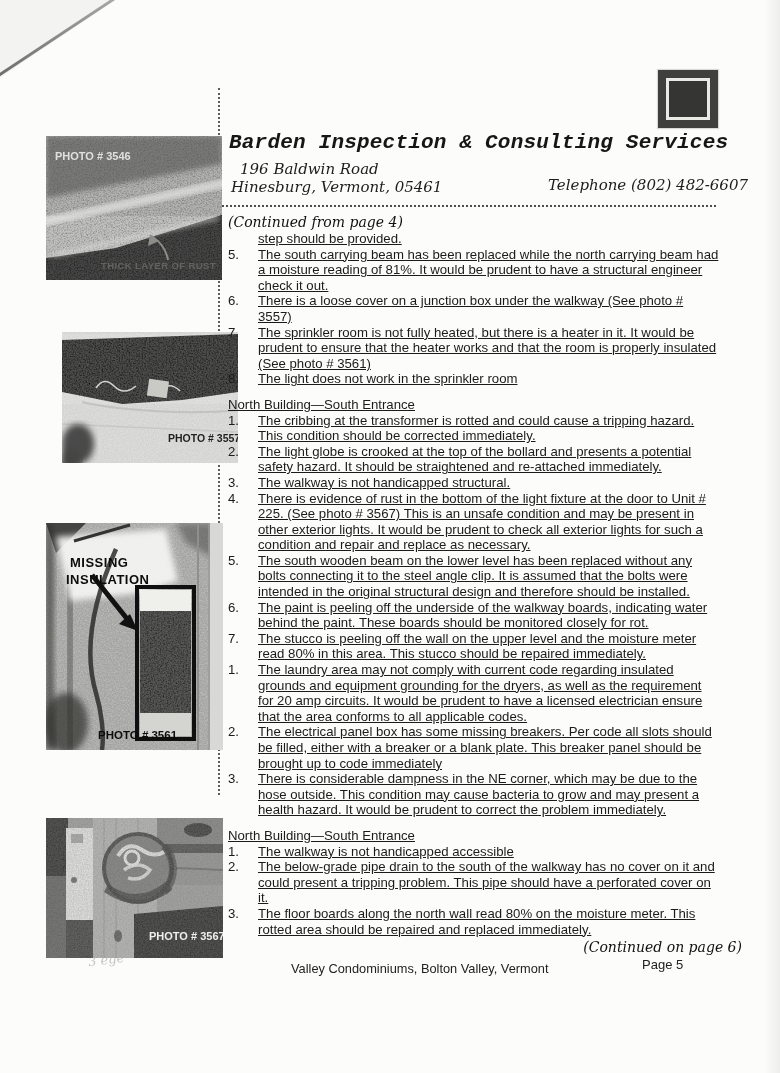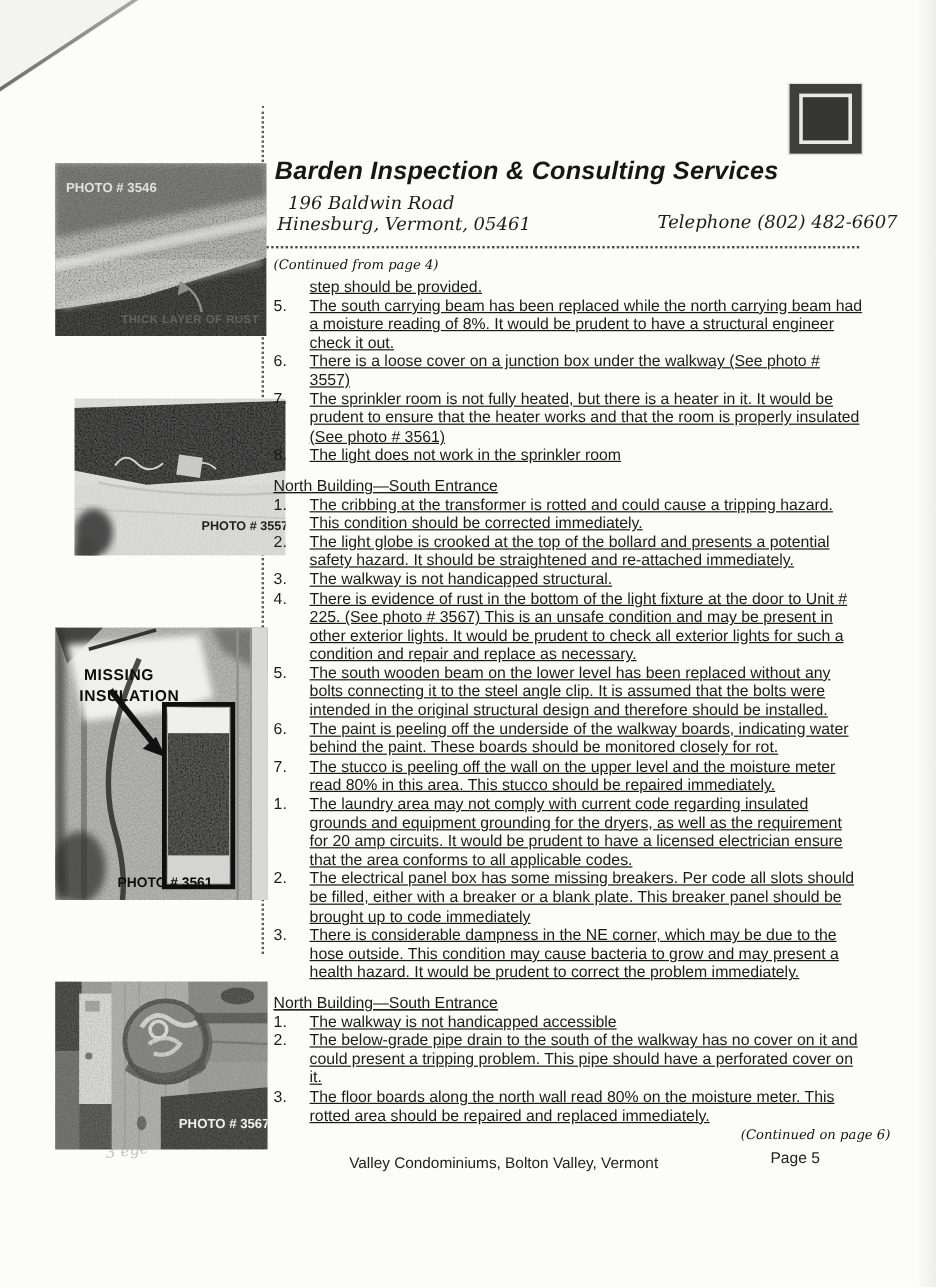--- a/index.html
+++ b/index.html
@@ -31,36 +31,36 @@
   .logo-stamp {
     position:absolute; left:658px; top:70px; width:60px; height:58px;
     background:#3f3f3e; box-shadow: 0 0 1px 1px #56565433;
   }
   .logo-stamp .inner {
     position:absolute; left:8px; top:8px; right:8px; bottom:8px;
     border:3px solid #e9e9e6; background:#353534;
   }
   .company {
     position:absolute; left:229px; top:131px;
-    font-family:Liberation Sans, sans-serif; font-style:italic; font-weight:700;
+    font-family:Liberation Mono, monospace; font-style:italic; font-weight:700;
     font-size:21px; letter-spacing:0.2px; color:#161616; white-space:nowrap;
   }
   .addr1 { position:absolute; left:213px; top:160px;margin-left:27px; }
   .addr2 { position:absolute; left:231px; top:178px; }
   .phone { position:absolute; left:548px; top:176px; }
   .lh-serif {
     font-family:"DejaVu Serif", serif; font-style:italic;
     font-size:15px; color:#1d1d1d; white-space:nowrap;
   }
   .header-divider {
     position:absolute; left:222px; top:205px; width:494px; height:0;
     border-top:2px dotted #4c4c4a;
   }
   .cont-note {
-    font-family:"DejaVu Serif", serif; font-style:italic; font-size:11px;
+    font-family:"DejaVu Serif", serif; font-style:italic; font-size:14px;
     color:#111; white-space:nowrap;
   }
   .cont-from { position:absolute; left:228px; top:214px; }
   .cont-on   { position:absolute; left:500px; top:939px; width:242px; text-align:right; }
   
   .v-divider {
     position:absolute; left:218px; top:88px; height:707px; width:0;
     border-left:2px dotted #5c5c5a; z-index:0;
   }
   
@@ -241,21 +241,21 @@
       <circle cx="86" cy="40" r="7" fill="none" stroke="#ededea" stroke-width="3"></circle>
       <path d="M62,66 q30,22 60,-4 l4,10 q-34,26 -68,2 z" fill="#343431" opacity="0.8"></path>
       <rect width="177" height="140" filter="url(#dk4)" opacity="0.35"></rect>
       <rect width="177" height="140" filter="url(#lt4)" opacity="0.15"></rect>
       <text x="103" y="122" font-family="Liberation Sans, sans-serif" font-size="11" font-weight="bold" fill="#efefec">PHOTO # 3567</text>
     </svg>
   </div>
 
   <div class="body-col">
       <div class="item"><span class="num"></span><span>step should be provided.</span></div>
-      <div class="item"><span class="num">5.</span><span>The south carrying beam has been replaced while the north carrying beam had a moisture reading of 8%. It would be prudent to have a structural engineer check it out.</span></div>
+      <div class="item"><span class="num">5.</span><span>The south carrying beam has been replaced while the north carrying beam had a moisture reading of 81%. It would be prudent to have a structural engineer check it out.</span></div>
       <div class="item"><span class="num">6.</span><span>There is a loose cover on a junction box under the walkway (See photo # 3557)</span></div>
       <div class="item"><span class="num">7.</span><span>The sprinkler room is not fully heated, but there is a heater in it. It would be prudent to ensure that the heater works and that the room is properly insulated (See photo # 3561)</span></div>
       <div class="item"><span class="num">8.</span><span>The light does not work in the sprinkler room</span></div>
       <div class="sec-heading">North Building—South Entrance</div>
       <div class="item"><span class="num">1.</span><span>The cribbing at the transformer is rotted and could cause a tripping hazard. This condition should be corrected immediately.</span></div>
       <div class="item"><span class="num">2.</span><span>The light globe is crooked at the top of the bollard and presents a potential safety hazard. It should be straightened and re-attached immediately.</span></div>
       <div class="item"><span class="num">3.</span><span>The walkway is not handicapped structural.</span></div>
       <div class="item"><span class="num">4.</span><span>There is evidence of rust in the bottom of the light fixture at the door to Unit # 225. (See photo # 3567) This is an unsafe condition and may be present in other exterior lights. It would be prudent to check all exterior lights for such a condition and repair and replace as necessary.</span></div>
       <div class="item"><span class="num">5.</span><span>The south wooden beam on the lower level has been replaced without any bolts connecting it to the steel angle clip. It is assumed that the bolts were intended in the original structural design and therefore should be installed.</span></div>
       <div class="item"><span class="num">6.</span><span>The paint is peeling off the underside of the walkway boards, indicating water behind the paint. These boards should be monitored closely for rot.</span></div>

